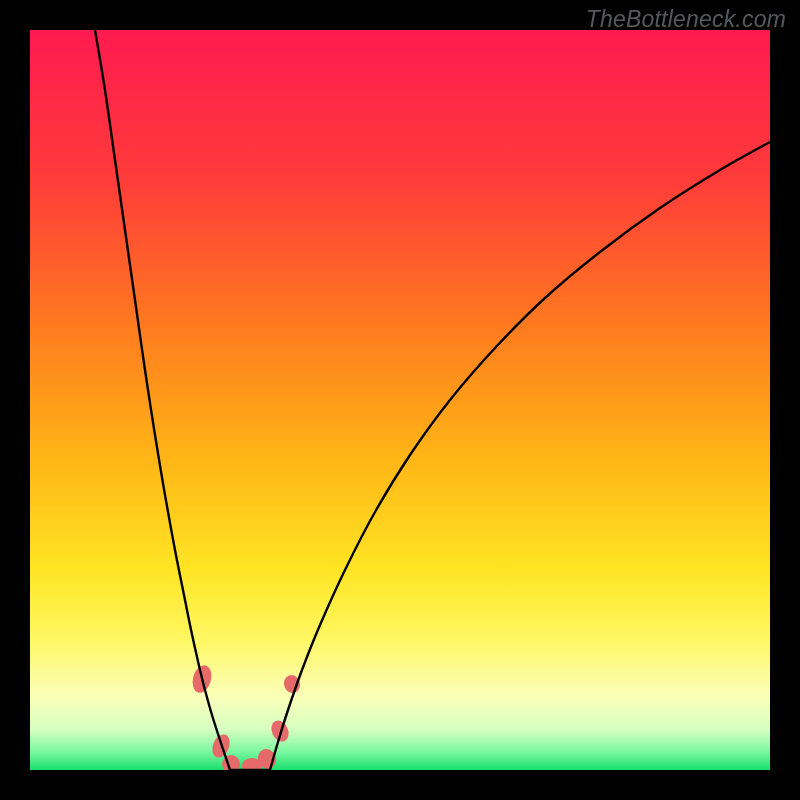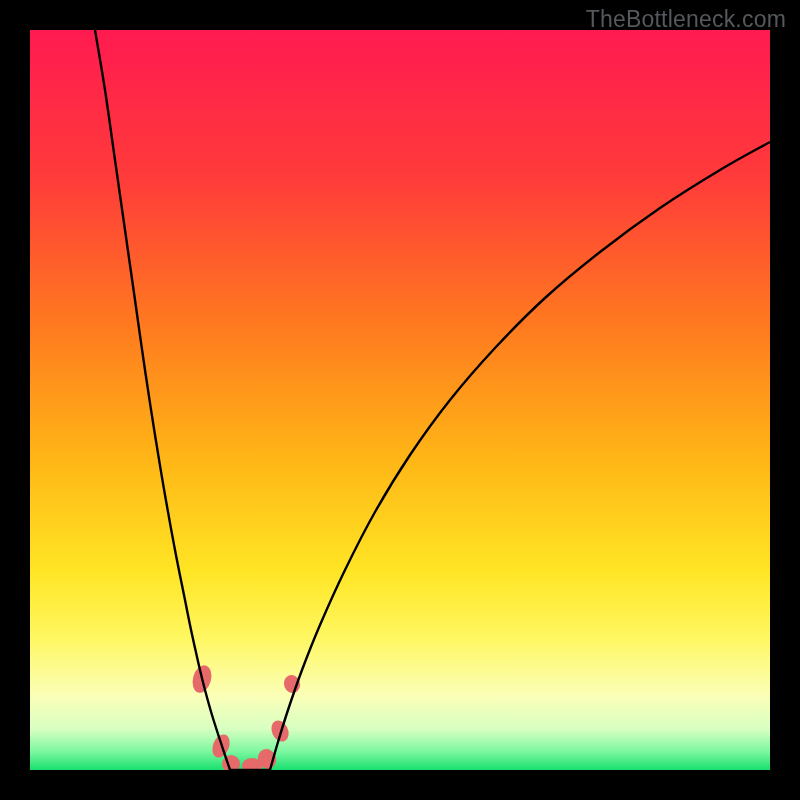--- a/index.html
+++ b/index.html
@@ -19,20 +19,21 @@
   }
   .watermark {
     position: absolute;
     top: 6px;
     right: 14px;
     font-family: Arial, Helvetica, sans-serif;
     font-size: 23px;
     color: #55595c;
     font-weight: 500;
     letter-spacing: 0.2px;
+    font-style: italic;
   }
   svg {
     display: block;
   }
 </style>
 </head>
 <body>
 
 <div class="frame">
   <svg id="chart-svg" width="740" height="740" viewBox="0 0 740 740">

